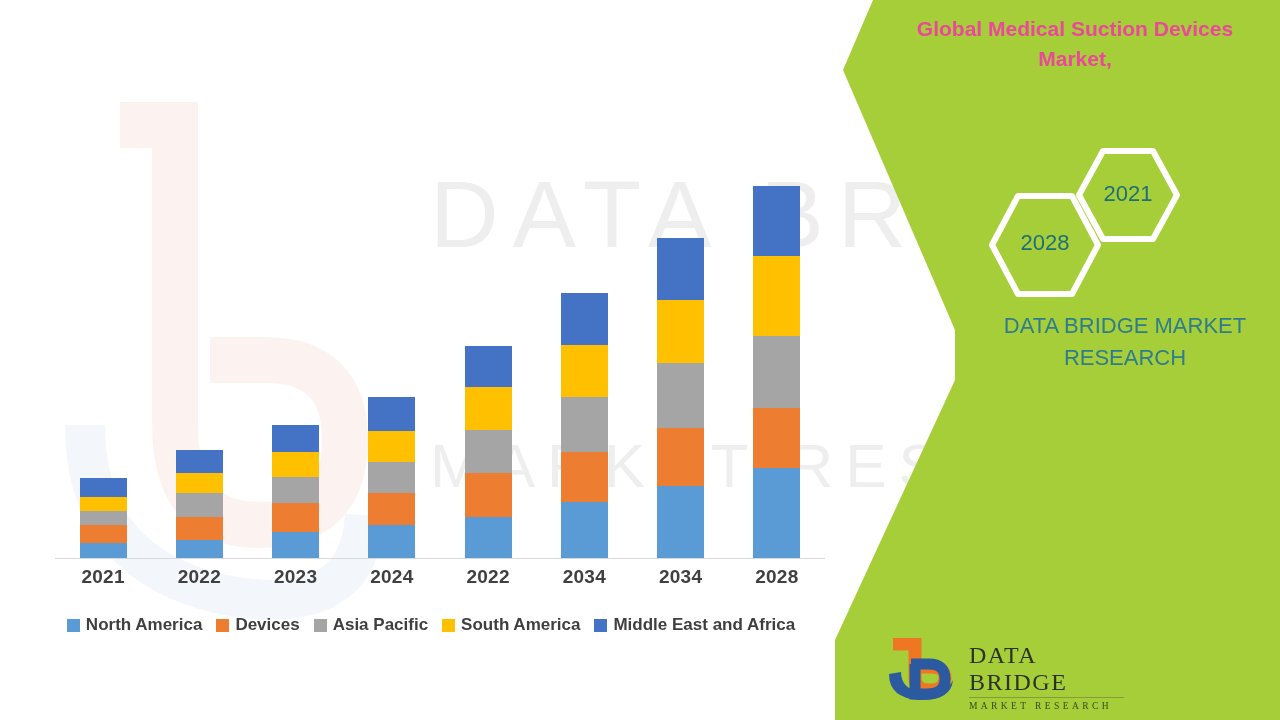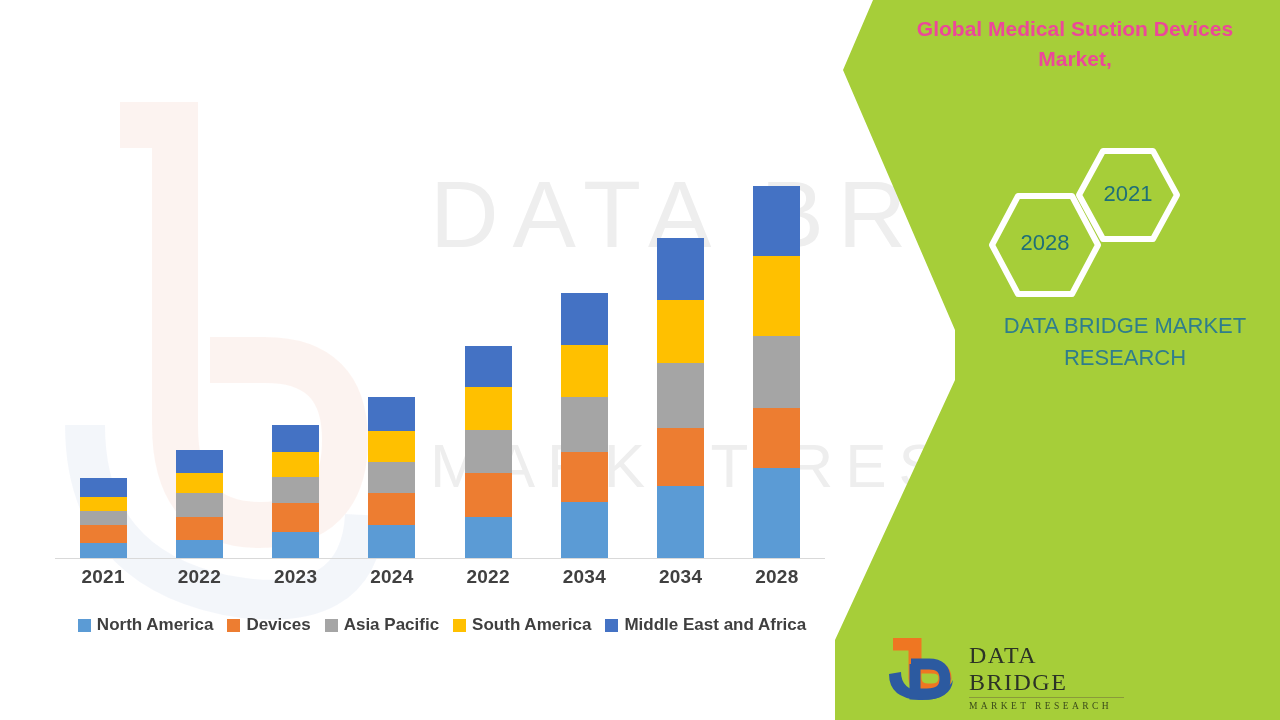--- a/index.html
+++ b/index.html
@@ -45,21 +45,21 @@
 
   .xlabels{
     position:absolute;left:55px;top:566px;width:770px;height:30px;display:flex;
   }
   .xlabel{
     flex:1 1 0;text-align:center;color:#404040;font-size:19px;font-weight:700;
     letter-spacing:.3px;
   }
 
   .legend{
-    position:absolute;left:57px;top:615px;width:770px;
+    position:absolute;left:46px;top:615px;width:770px;
     display:flex;align-items:center;justify-content:center;gap:14px;
   }
   .legend-item{display:flex;align-items:center;gap:6px;}
   .legend-swatch{width:13px;height:13px;display:inline-block;}
   .legend-label{color:#3f3f3f;font-size:17px;font-weight:700;white-space:nowrap;}
 
   
   .green-panel{
     position:absolute;left:835px;top:0;width:445px;height:720px;
     background:#a6ce39;

